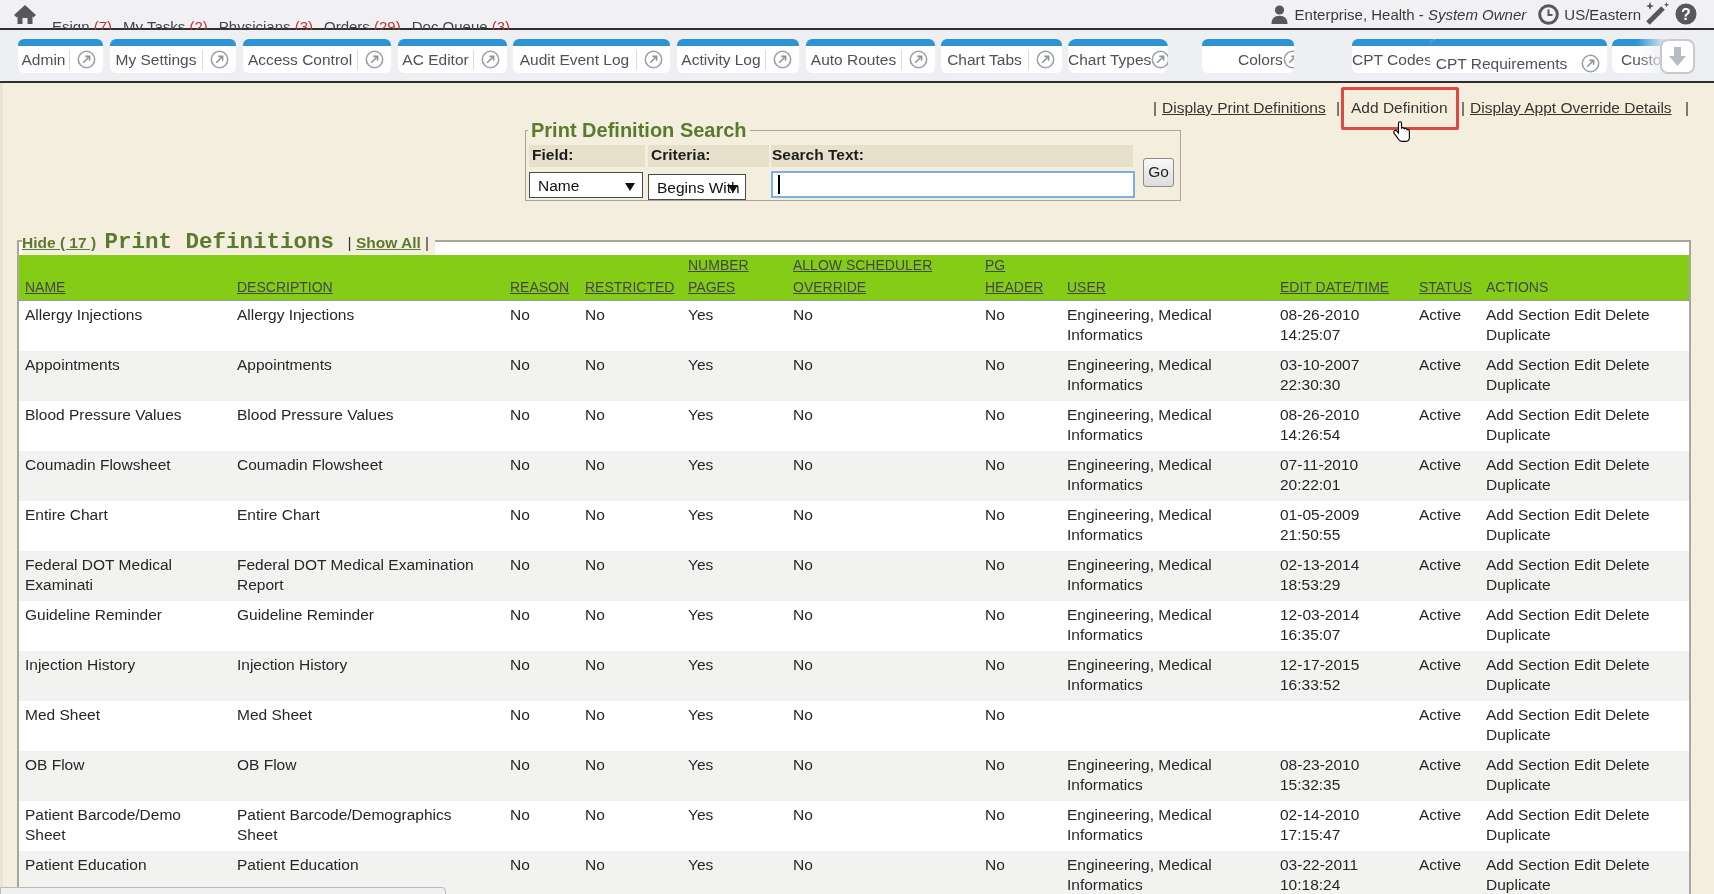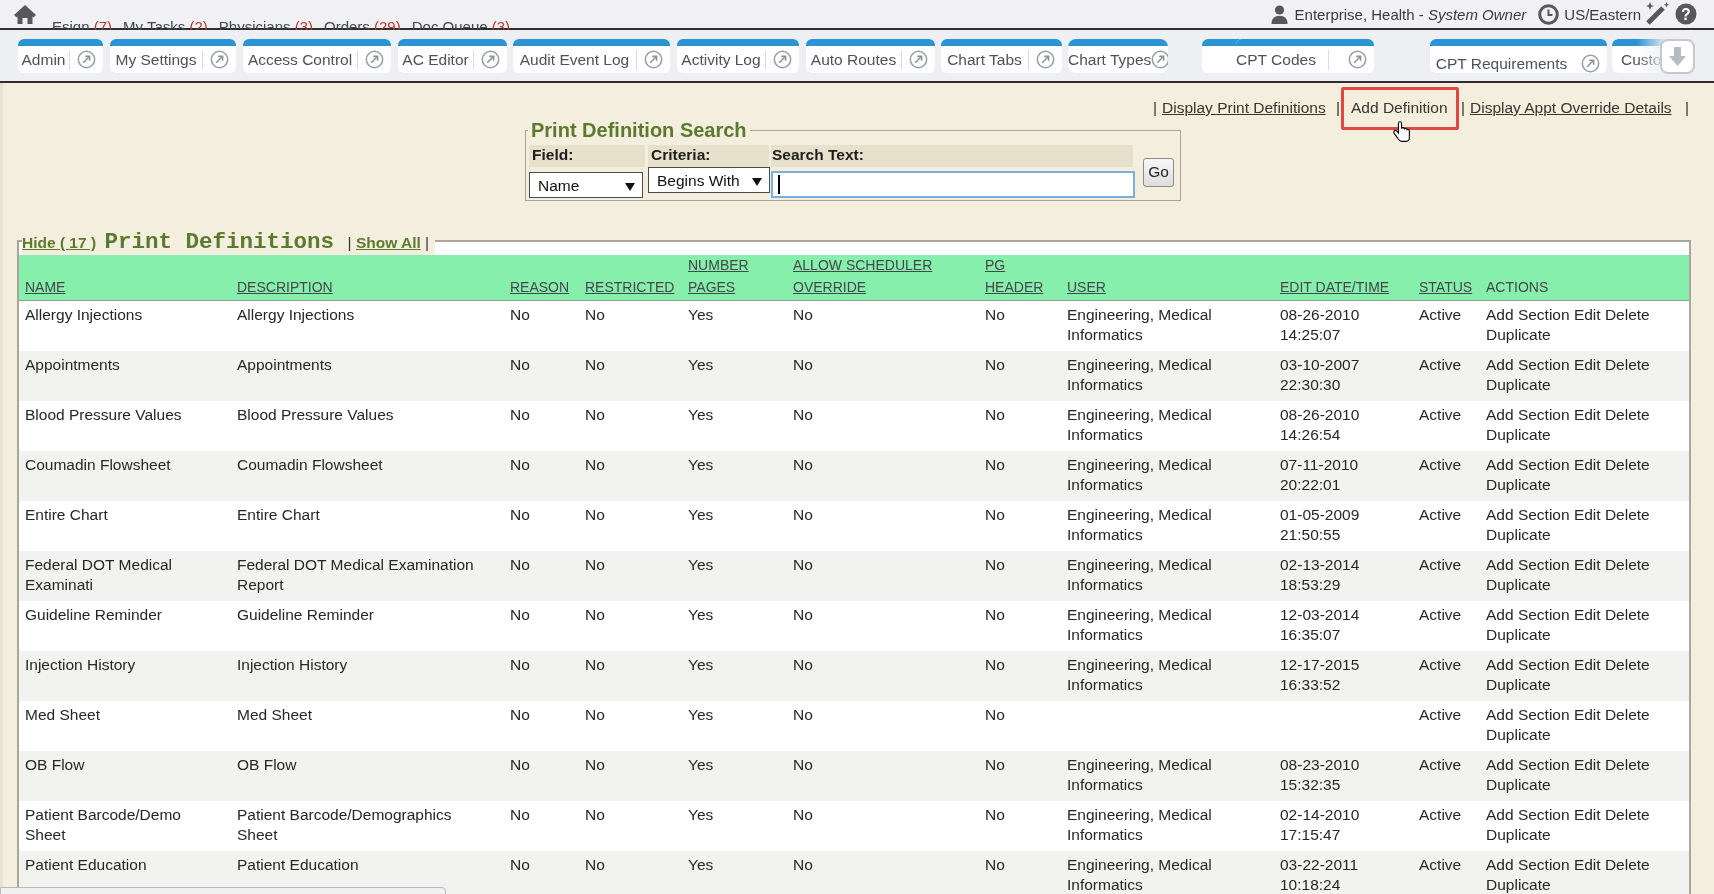--- a/index.html
+++ b/index.html
@@ -32,32 +32,32 @@
 
 .sfs { position:absolute; left:525px; top:130px; width:656px; height:71px; border:1px solid #a9a49a; border-top:1px solid #a9a49a; }
 .sfs-legend { position:absolute; left:2px; top:-12px; background:#f4eedf; padding:0 3px; font-size:20px; font-weight:bold; color:#5b7a2d; }
 .scell { position:absolute; top:14px; height:22px; background:#e7e0cb; font-size:15.5px; font-weight:bold; color:#1c1c1c; padding-top:1px; }
 .f1 { left:3px; width:116px; padding-left:3px; }
 .f2 { left:122px; width:121px; padding-left:3px; }
 .f3 { left:245px; width:362px; padding-left:1px; }
 .csel { position:absolute; height:26px; background:#fff; border:1px solid #4a4a4a; font-size:15.5px; color:#111; padding:4px 0 0 8px; }
 .csel:after { content:''; position:absolute; right:7px; top:10px; border-left:5px solid transparent; border-right:5px solid transparent; border-top:8px solid #111; }
 .sel1 { left:3px; top:41px; width:114px; }
-.sel2 { left:122px; top:36px; width:122px; }
+.sel2 { left:122px; top:43px; width:98px; }
 .caret { position:absolute; left:252px; top:44px; width:2px; height:19px; background:#000; }
 .sinput { position:absolute; left:245px; top:40px; width:364px; height:27px; border:2px solid #7ab0dd; background:#fff; }
 .gobtn { position:absolute; left:617px; top:27px; width:31px; height:29px; background:linear-gradient(#f8f8f8,#dddddd); border:1px solid #8b8b8b; border-radius:3px; font-size:15.5px; color:#222; text-align:center; padding-top:4px; }
 
 
 .tfs { position:absolute; left:17px; top:240px; width:1674px; height:700px; border:2px solid #aaa69c; border-bottom:none; background:#fff; }
 .tfs-legend { position:absolute; left:3px; top:-13px; background:#f4eedf; white-space:nowrap; color:#5b7a2d; font-size:15.5px; font-weight:bold; padding-right:6px; }
 .tfs-legend .big { font-size:22.5px; }
 .tfs-legend a { color:#5b7a2d; }
 table.grid { border-collapse:collapse; table-layout:fixed; width:1670px; margin-top:13px; font-size:15.5px; color:#262626; }
-table.grid th { background:#86efac; font-weight:normal; font-size:14px; color:#43474b; text-align:left; vertical-align:bottom; padding:0 4px 2px 6px; line-height:21.5px; border-bottom:1px solid #9a9a9a; }
+table.grid th { background:#84cc16; font-weight:normal; font-size:14px; color:#43474b; text-align:left; vertical-align:bottom; padding:0 4px 2px 6px; line-height:21.5px; border-bottom:1px solid #9a9a9a; }
 table.grid th u { text-decoration:underline; }
 table.grid td { vertical-align:top; padding:4px 4px 0 6px; height:50px; line-height:20px; }
 table.grid tr.alt td { background:#f2f2f1; }
 
 
 .bubble { position:absolute; left:0px; top:887px; width:446px; height:10px; background:#f0f0f0; border:1px solid #b9b9b9; border-top-right-radius:4px; }
 
 
 .edgeshade { position:absolute; left:0; top:83px; width:3px; height:811px; background:#eae3d1; }
 </style>
@@ -216,21 +216,21 @@
       <div class="lbl">Colors</div>
       <div class="sep"></div>
       <div class="ico">
         <svg width="19" height="19" viewBox="0 0 19 19">
           <circle cx="9.5" cy="9.5" r="8.2" fill="none" stroke="#9aa0a4" stroke-width="1.6"></circle>
           <path d="M6.2 12.8 L12.2 6.8" stroke="#8d9499" stroke-width="1.6" fill="none"></path>
           <path d="M8.3 6.4 L12.6 6.4 L12.6 10.7" stroke="#8d9499" stroke-width="1.6" fill="none"></path>
         </svg>
       </div>
     </div>
-    <div class="tab" style="left:1236px; width:138px;gap:12px;">
+    <div class="tab" style="left:1352px; width:138px;gap:12px;">
       <div class="bluebar"></div>
       <div class="lbl">CPT Codes</div>
       <div class="sep"></div>
       <div class="ico">
         <svg width="19" height="19" viewBox="0 0 19 19">
           <circle cx="9.5" cy="9.5" r="8.2" fill="none" stroke="#9aa0a4" stroke-width="1.6"></circle>
           <path d="M6.2 12.8 L12.2 6.8" stroke="#8d9499" stroke-width="1.6" fill="none"></path>
           <path d="M8.3 6.4 L12.6 6.4 L12.6 10.7" stroke="#8d9499" stroke-width="1.6" fill="none"></path>
         </svg>
       </div>

